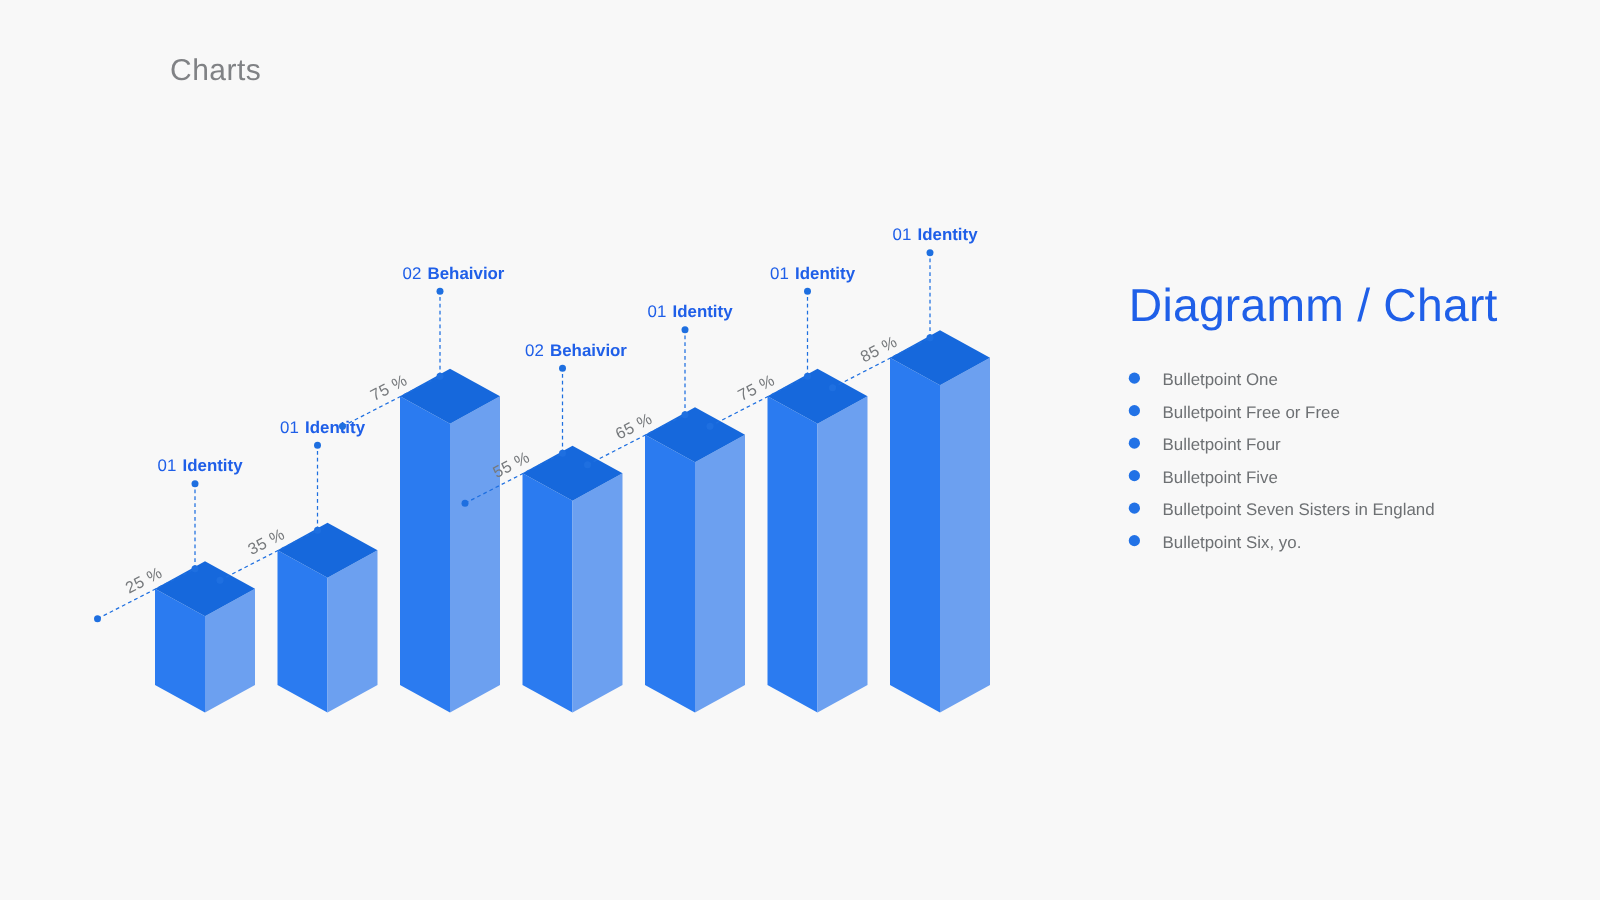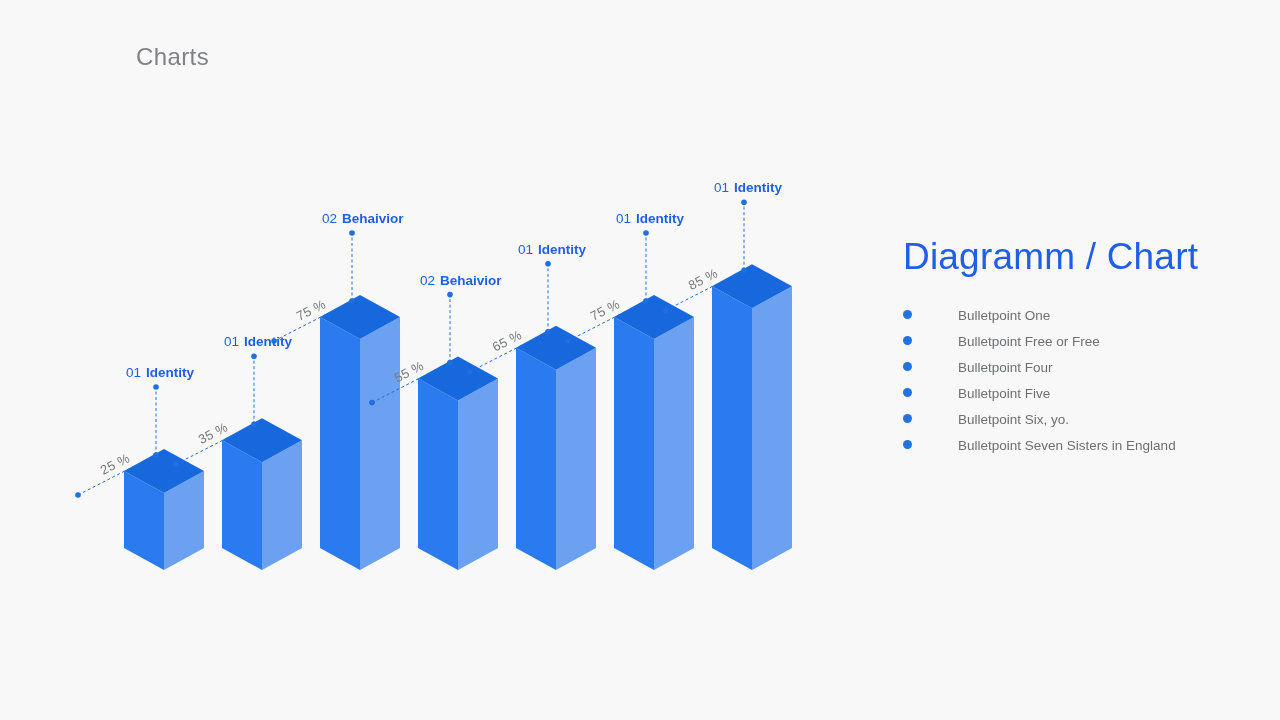--- a/index.html
+++ b/index.html
@@ -58,21 +58,21 @@
     font-family: "Liberation Sans", sans-serif;
     font-size: 13.5px;
     font-weight: 700;
     fill: #1f5fe8;
   }
 
   
   #text-panel {
     position: absolute;
     left: 903px;
-    top: 236px;
+    top: 224px;
     width: 330px;
   }
   #panel-title {
     font-size: 37px;
     font-weight: 300;
     color: #1f5fe8;
     line-height: 1.12;
     letter-spacing: 0.2px;
     margin: 0 0 26px 0;
     white-space: nowrap;
@@ -82,21 +82,20 @@
     margin: 0;
     padding: 0;
   }
   #bullet-group-2 {
   }
   .bullet-item {
     display: flex;
     align-items: baseline;
     height: 26px;
     line-height: 26px;
-    gap: 28px;
   }
   .bullet-dot {
     flex: 0 0 auto;
     width: 9px;
     height: 9px;
     border-radius: 50%;
     background: #2272e6;
     margin-right: 18px;
     position: relative;
     top: -1px;
@@ -233,20 +232,20 @@
       <li class="bullet-item">
         <span class="bullet-dot"></span>
         <span class="bullet-text">Bulletpoint Four</span>
       </li>
       <li class="bullet-item">
         <span class="bullet-dot"></span>
         <span class="bullet-text">Bulletpoint Five</span>
       </li>
       <li class="bullet-item">
         <span class="bullet-dot"></span>
+        <span class="bullet-text">Bulletpoint Seven Sisters in England</span>
+      </li>
+      <li class="bullet-item">
+        <span class="bullet-dot"></span>
         <span class="bullet-text">Bulletpoint Six, yo.</span>
-      </li>
-      <li class="bullet-item">
-        <span class="bullet-dot"></span>
-        <span class="bullet-text">Bulletpoint Seven Sisters in England</span>
       </li>
     </ul>
 </div>
 
 </body></html>

